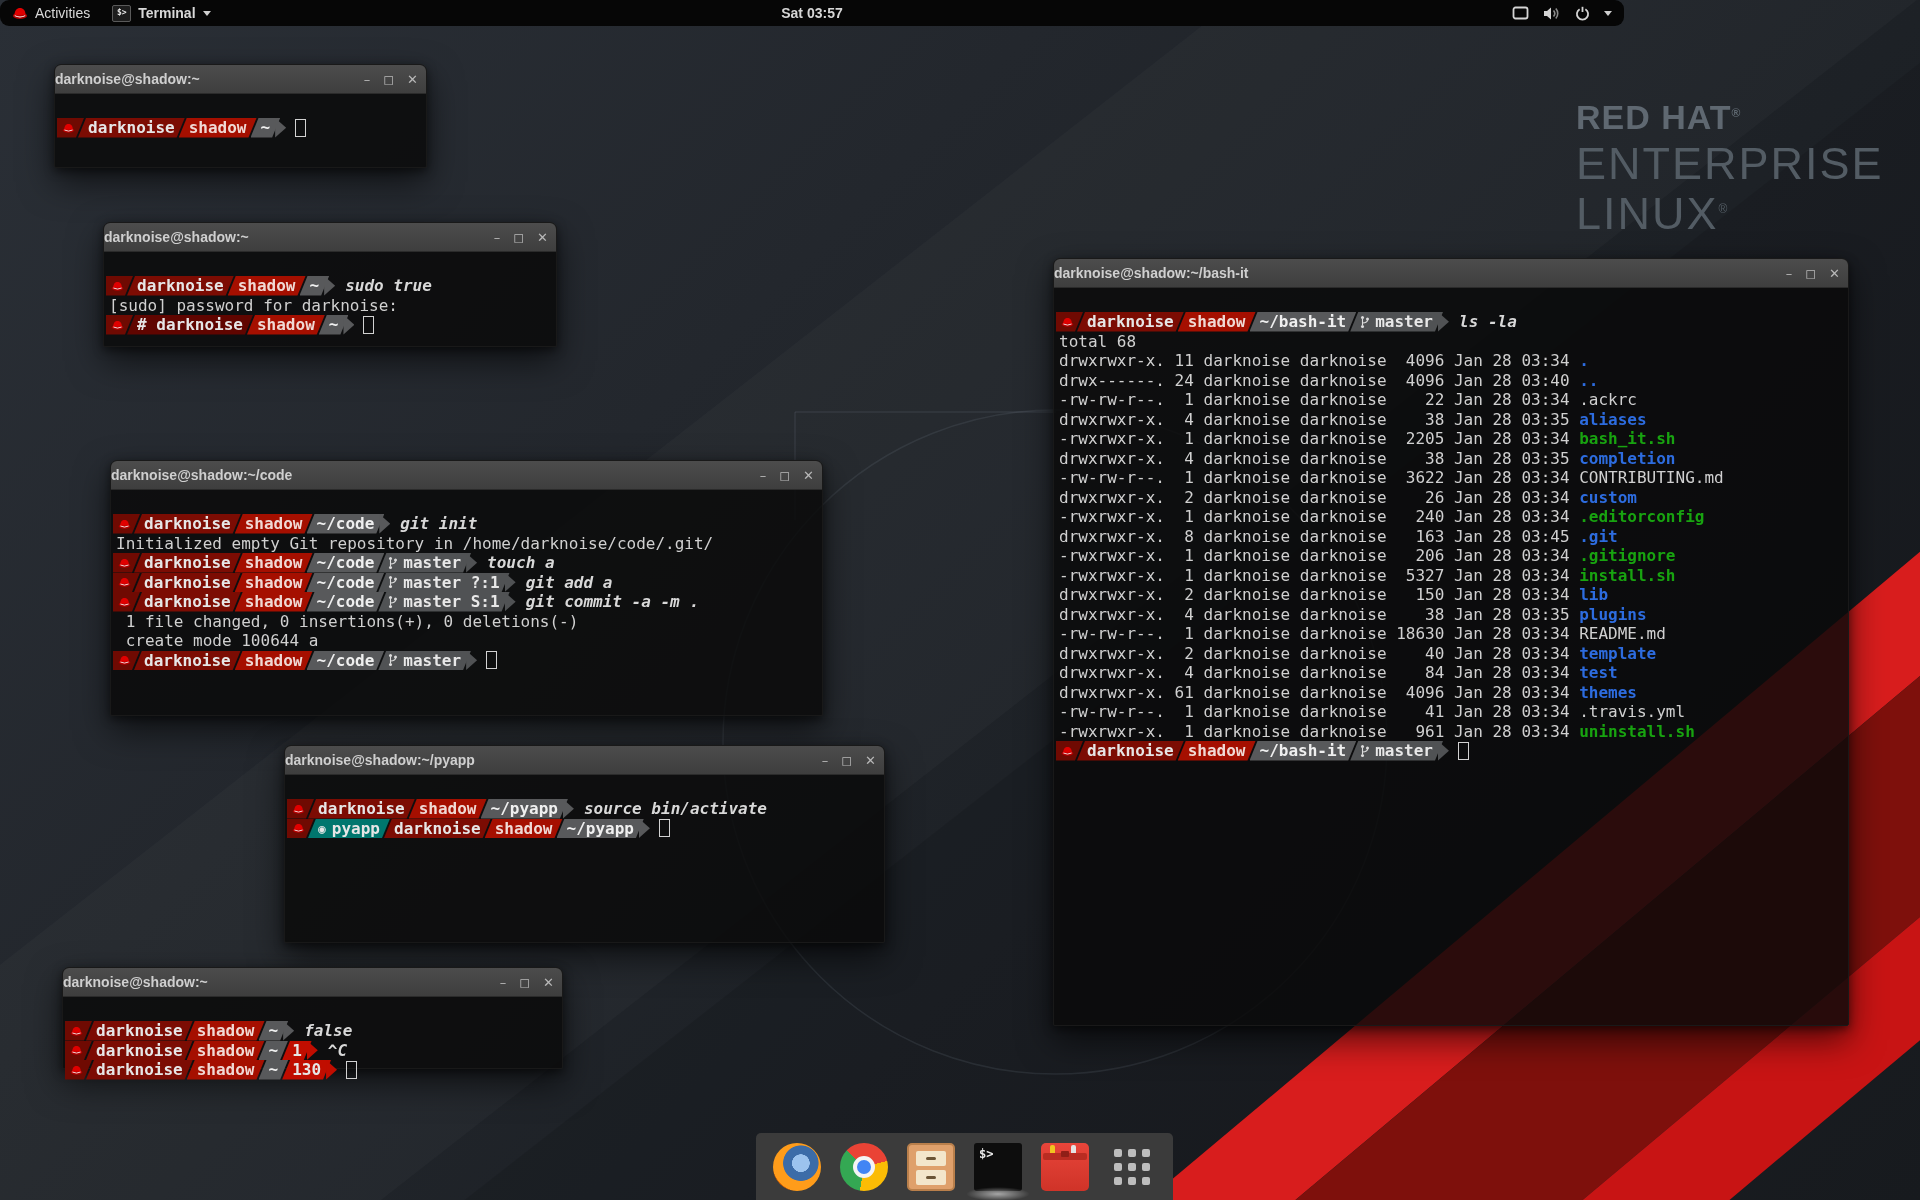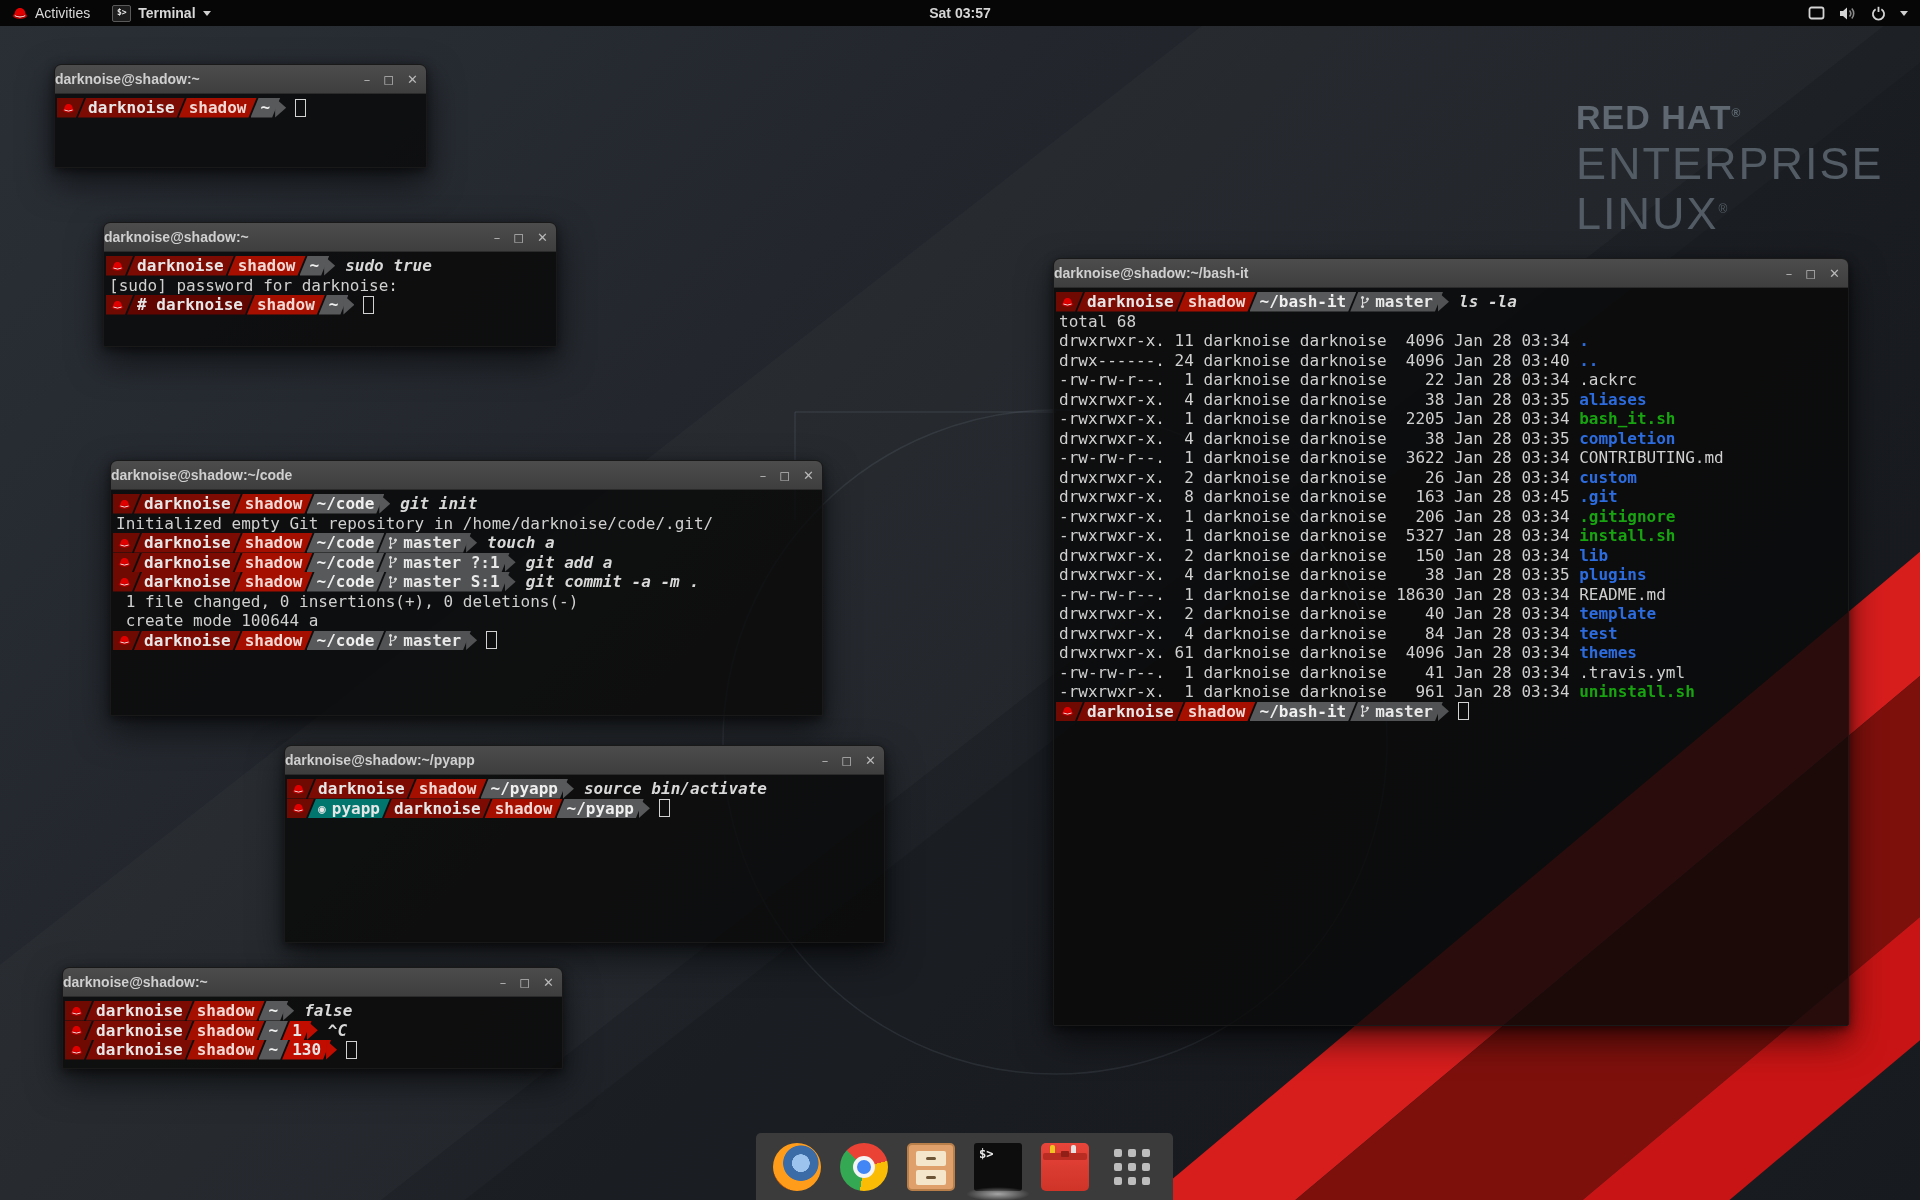--- a/index.html
+++ b/index.html
@@ -13,41 +13,41 @@
   .ribbon{position:absolute;right:0;bottom:0;pointer-events:none;}
 
   
   .brand{position:absolute;left:1576px;top:100px;color:#5a636b;line-height:1.0;}
   .brand .b1{font-size:34px;font-weight:bold;letter-spacing:1px;color:#5f6871;}
   .brand .b2{font-size:45px;font-weight:normal;letter-spacing:2px;color:#535c64;margin-top:7px;}
   .brand .b3{font-size:45px;font-weight:normal;letter-spacing:2px;color:#535c64;margin-top:5px;}
   .brand sup{font-size:12px;vertical-align:super;}
 
   
-  .topbar{position:absolute;left:0;top:0;width:1920px;height:26px;background:#060606;
-    display:flex;align-items:center;color:#d8d8d8;font-size:14px;z-index:60;}
+  .topbar{position:absolute;left:0;top:0;width:1624px;height:26px;background:#060606;
+    display:flex;align-items:center;color:#d8d8d8;font-size:14px;z-index:60;border-radius:9px;}
   .activities{display:flex;align-items:center;gap:7px;padding:0 12px;height:100%;cursor:pointer;}
   .appmenu{display:flex;align-items:center;gap:7px;padding:0 10px;height:100%;cursor:pointer;font-weight:bold;}
   .term-chip{width:17px;height:15px;background:#1d1d1d;border:1px solid #5a5a5a;border-radius:2px;
     color:#e8e8e8;font-family:"DejaVu Sans Mono",monospace;font-size:8px;line-height:13px;text-align:center;}
   .caret{width:0;height:0;border-left:4px solid transparent;border-right:4px solid transparent;border-top:5px solid #cfcfcf;}
   .tb-clock{position:absolute;left:0;right:0;text-align:center;font-weight:bold;color:#d6d6d6;pointer-events:none;}
   .tb-right{margin-left:auto;display:flex;align-items:center;gap:14px;padding-right:12px;height:100%;}
   .tb-right svg{display:block;}
 
   
   .twin{position:absolute;border-radius:7px 7px 2px 2px;box-shadow:0 14px 34px rgba(0,0,0,0.6),0 3px 10px rgba(0,0,0,0.5);
     background:rgba(9,9,9,0.84);border:1px solid #191919;box-sizing:border-box;}
   .tbar{height:28px;border-radius:6px 6px 0 0;background:linear-gradient(#4c4c4c,#3e3e3e);
     border-bottom:1px solid #2b2b2b;display:flex;align-items:center;position:relative;}
   .ttitle{font-size:14px;font-weight:bold;color:#cfcfcf;}
   .wbtns{position:absolute;right:8px;top:0;height:100%;display:flex;align-items:center;gap:13px;}
   .wb{color:#b9b9b9;font-size:13px;line-height:1;cursor:pointer;font-family:"DejaVu Sans",sans-serif;}
   .tbody{position:relative;overflow:hidden;padding:4px 2px 0 2px;box-sizing:border-box;
-    font-family:"DejaVu Sans Mono","Liberation Mono",monospace;font-size:16px;color:#d0d0d0;}
+    font-family:"DejaVu Sans Mono","Liberation Mono",monospace;font-size:16px;color:#d0d0d0;margin-top:20px;}
   .w1{left:54px;top:64px;width:373px;height:104px;}   .w1 .tbody{height:75px;}
   .w2{left:103px;top:222px;width:454px;height:125px;} .w2 .tbody{height:96px;}
   .w3{left:110px;top:460px;width:713px;height:256px;} .w3 .tbody{height:227px;}
   .w4{left:284px;top:745px;width:601px;height:198px;} .w4 .tbody{height:169px;}
   .w5{left:1053px;top:258px;width:796px;height:768px;} .w5 .tbody{height:739px;}
   .w6{left:62px;top:967px;width:501px;height:102px;}  .w6 .tbody{height:73px;}
 
   .tline{display:flex;align-items:stretch;height:19.5px;white-space:pre;}
   .seg{display:inline-flex;align-items:center;padding:0 10px;font-weight:bold;color:#e6e6e6;
     clip-path:polygon(8px 0,100% 0,calc(100% - 8px) 100%,0 100%);margin-left:-6px;}
@@ -270,20 +270,21 @@
             </svg>master</span><span class="parrow" style="background: rgb(80, 82, 84);"></span><span class="cmd">ls -la</span></span>
         <span class="tline"><span class="out">total 68</span></span>
         <span class="tline"><span class="out">drwxrwxr-x. 11 darknoise darknoise  4096 Jan 28 03:34 <span class="fn-blue">.</span></span></span>
         <span class="tline"><span class="out">drwx------. 24 darknoise darknoise  4096 Jan 28 03:40 <span class="fn-blue">..</span></span></span>
         <span class="tline"><span class="out">-rw-rw-r--.  1 darknoise darknoise    22 Jan 28 03:34 <span class="fn-plain">.ackrc</span></span></span>
         <span class="tline"><span class="out">drwxrwxr-x.  4 darknoise darknoise    38 Jan 28 03:35 <span class="fn-blue">aliases</span></span></span>
         <span class="tline"><span class="out">-rwxrwxr-x.  1 darknoise darknoise  2205 Jan 28 03:34 <span class="fn-green">bash_it.sh</span></span></span>
         <span class="tline"><span class="out">drwxrwxr-x.  4 darknoise darknoise    38 Jan 28 03:35 <span class="fn-blue">completion</span></span></span>
         <span class="tline"><span class="out">-rw-rw-r--.  1 darknoise darknoise  3622 Jan 28 03:34 <span class="fn-plain">CONTRIBUTING.md</span></span></span>
         <span class="tline"><span class="out">drwxrwxr-x.  2 darknoise darknoise    26 Jan 28 03:34 <span class="fn-blue">custom</span></span></span>
+        <span class="tline"><span class="out">-rwxrwxr-x.  1 darknoise darknoise   240 Jan 28 03:34 <span class="fn-green">.editorconfig</span></span></span>
         <span class="tline"><span class="out">drwxrwxr-x.  8 darknoise darknoise   163 Jan 28 03:45 <span class="fn-blue">.git</span></span></span>
         <span class="tline"><span class="out">-rwxrwxr-x.  1 darknoise darknoise   206 Jan 28 03:34 <span class="fn-green">.gitignore</span></span></span>
         <span class="tline"><span class="out">-rwxrwxr-x.  1 darknoise darknoise  5327 Jan 28 03:34 <span class="fn-green">install.sh</span></span></span>
         <span class="tline"><span class="out">drwxrwxr-x.  2 darknoise darknoise   150 Jan 28 03:34 <span class="fn-blue">lib</span></span></span>
         <span class="tline"><span class="out">drwxrwxr-x.  4 darknoise darknoise    38 Jan 28 03:35 <span class="fn-blue">plugins</span></span></span>
         <span class="tline"><span class="out">-rw-rw-r--.  1 darknoise darknoise 18630 Jan 28 03:34 <span class="fn-plain">README.md</span></span></span>
         <span class="tline"><span class="out">drwxrwxr-x.  2 darknoise darknoise    40 Jan 28 03:34 <span class="fn-blue">template</span></span></span>
         <span class="tline"><span class="out">drwxrwxr-x.  4 darknoise darknoise    84 Jan 28 03:34 <span class="fn-blue">test</span></span></span>
         <span class="tline"><span class="out">drwxrwxr-x. 61 darknoise darknoise  4096 Jan 28 03:34 <span class="fn-blue">themes</span></span></span>
         <span class="tline"><span class="out">-rw-rw-r--.  1 darknoise darknoise    41 Jan 28 03:34 <span class="fn-plain">.travis.yml</span></span></span>

